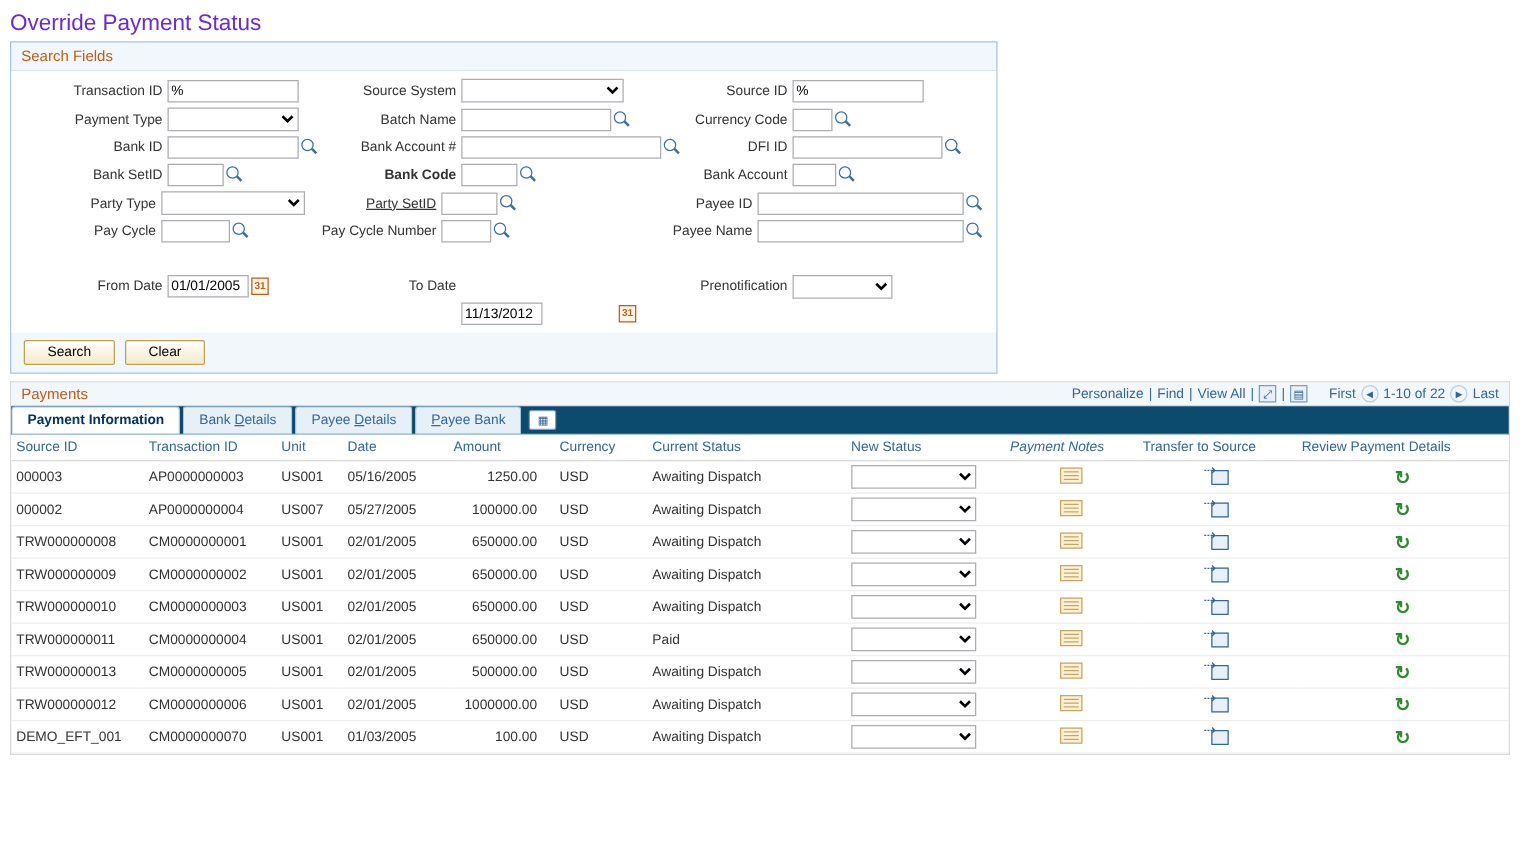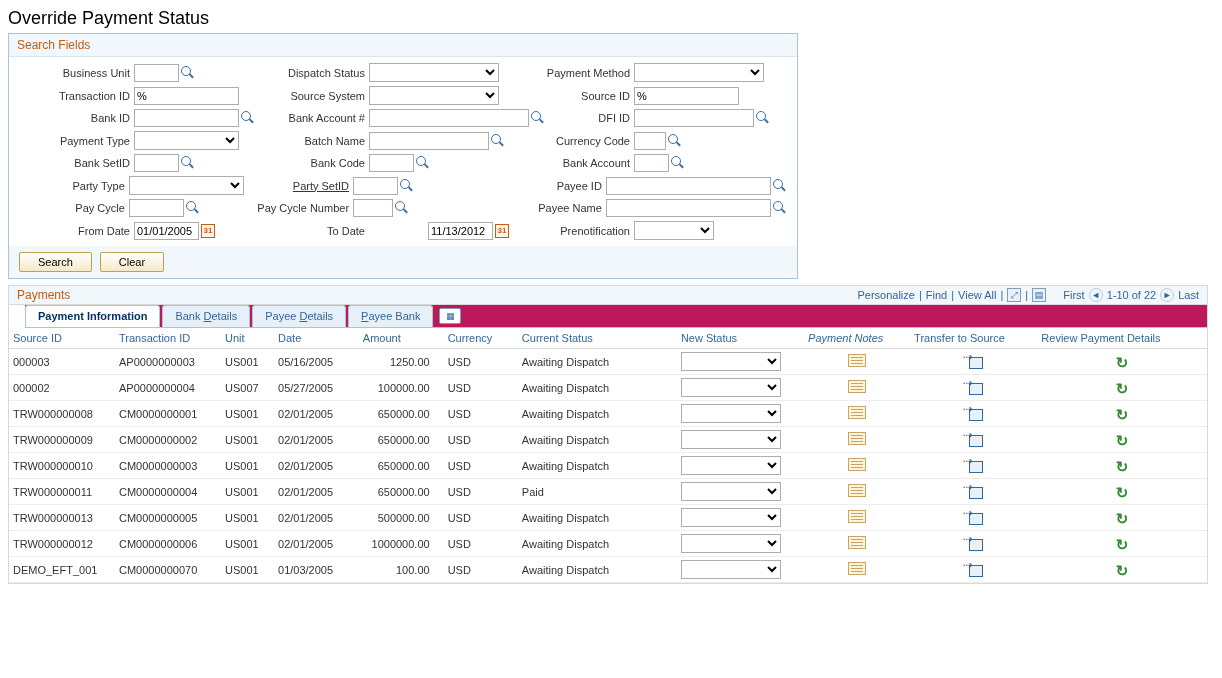--- a/index.html
+++ b/index.html
@@ -6,21 +6,21 @@
   body {
     margin: 0;
     padding: 8px;
     font-family: Arial, sans-serif;
     font-size: 11px;
     color: #333;
     background: #fff;
   }
   .page-title {
     font-size: 18px;
-    color: #000000;
+    color: #6d28d9;
     margin: 0 0 4px 0;
     font-weight: normal;
   }
   .panel {
     border: 1px solid #a8c5de;
     background: #f2f7fb;
     margin-bottom: 6px;
     width: 790px;
   }
   .panel-header {
@@ -111,21 +111,21 @@
   .nav-first, .nav-last, .nav-prev, .nav-next { color:#336699; cursor:pointer; }
   .arrow-btn {
     display:inline-block; width:14px; height:14px; border:1px solid #b8cde0; border-radius:50%;
     background:#eef5fb; text-align:center; line-height:12px; font-size:9px; color:#336699; cursor:pointer;
   }
   .mini-icon {
     display:inline-block; width:14px;height:14px; border:1px solid #7a9ec2; background:#e8f0fa;
     font-size:9px; text-align:center; line-height:12px; color:#336699; cursor:pointer;
   }
 
-  .tabs { display:flex; background:#be185d; border-bottom:1px solid #a8c5de; padding:0;margin-left:16px; }
+  .tabs { display:flex; background:#0c4a6e; border-bottom:1px solid #a8c5de; padding:0; }
   .tab {
     padding: 4px 12px; font-size:11px; color:#336699; cursor:pointer;
     border:1px solid #a8c5de; border-bottom:none; margin-right:2px;
     background:#e8f0f7; border-radius:3px 3px 0 0;
   }
   .tab.active { background:#fff; font-weight:bold; color:#003366; }
   .tab .u { text-decoration: underline; }
   .show-all-icon {
     display:inline-block; width:22px; height:16px; border:1px solid #7a9ec2;
     background:#fff; margin:3px 4px; cursor:pointer; border-radius:2px;
@@ -174,93 +174,78 @@
 </head>
 <body>
 
 <h1 class="page-title">Override Payment Status</h1>
 
 <div class="panel">
   <div class="panel-header">Search Fields</div>
   <div class="panel-body">
     <div class="search-grid">
 
-      <div class="search-row">
-        <div class="cell lbl label-align" style="width:115px;">Business Unit</div>
-        <div class="cell" style="width:125px; justify-content:flex-start;">
-          <input type="text" style="width: 45px;" value="">
-          <span class="lookup-icon"></span>
-        </div>
-        <div class="cell lbl label-align" style="width:110px;">Dispatch Status</div>
-        <div class="cell" style="width:140px; justify-content:flex-start;">
-          <select style="width:130px;"><option></option></select>
-        </div>
-        <div class="cell lbl label-align" style="width:125px;">Payment Method</div>
-        <div class="cell" style="width:150px; justify-content:flex-start;">
-          <select style="width:130px;"><option></option></select>
-        </div>
-      </div>
 
       <div class="search-row">
         <div class="cell lbl label-align" style="width:115px;">Transaction ID</div>
         <div class="cell" style="width:125px; justify-content:flex-start;">
           <input type="text" style="width: 105px;" value="%">
         </div>
         <div class="cell lbl label-align" style="width:110px;text-align:center;">Source System</div>
         <div class="cell" style="width:140px; justify-content:flex-start;">
           <select style="width:130px;"><option></option></select>
         </div>
         <div class="cell lbl label-align" style="width:125px;">Source ID</div>
         <div class="cell" style="width:150px; justify-content:flex-start;">
           <input type="text" style="width: 105px;" value="%">
         </div>
       </div>
 
       <div class="search-row">
+        <div class="cell lbl label-align" style="width:115px;">Payment Type</div>
+        <div class="cell" style="width:125px; justify-content:flex-start;">
+          <select style="width:105px;"><option></option></select>
+        </div>
+        <div class="cell lbl label-align" style="width:110px;">Batch Name</div>
+        <div class="cell" style="width:140px; justify-content:flex-start;">
+          <input type="text" style="width: 120px;">
+          <span class="lookup-icon"></span>
+        </div>
+        <div class="cell lbl label-align" style="width:125px;">Currency Code</div>
+        <div class="cell" style="width:150px; justify-content:flex-start;">
+          <input type="text" style="width: 32px;">
+          <span class="lookup-icon"></span>
+        </div>
+      </div>
+
+      <div class="search-row">
         <div class="cell lbl label-align" style="width:115px;">Bank ID</div>
         <div class="cell" style="width:125px; justify-content:flex-start;">
           <input type="text" style="width: 105px;">
           <span class="lookup-icon"></span>
         </div>
         <div class="cell lbl label-align" style="width:110px;">Bank Account #</div>
         <div class="cell" style="width:200px; justify-content:flex-start;">
           <input type="text" style="width: 160px;">
           <span class="lookup-icon"></span>
         </div>
         <div class="cell lbl label-align" style="width:65px;">DFI ID</div>
         <div class="cell" style="width:150px; justify-content:flex-start;">
           <input type="text" style="width: 120px;">
           <span class="lookup-icon"></span>
         </div>
       </div>
 
       <div class="search-row">
-        <div class="cell lbl label-align" style="width:115px;">Payment Type</div>
-        <div class="cell" style="width:125px; justify-content:flex-start;">
-          <select style="width:105px;"><option></option></select>
-        </div>
-        <div class="cell lbl label-align" style="width:110px;">Batch Name</div>
-        <div class="cell" style="width:140px; justify-content:flex-start;">
-          <input type="text" style="width: 120px;">
-          <span class="lookup-icon"></span>
-        </div>
-        <div class="cell lbl label-align" style="width:125px;">Currency Code</div>
-        <div class="cell" style="width:150px; justify-content:flex-start;">
-          <input type="text" style="width: 32px;">
-          <span class="lookup-icon"></span>
-        </div>
-      </div>
-
-      <div class="search-row">
         <div class="cell lbl label-align" style="width:115px;">Bank SetID</div>
         <div class="cell" style="width:125px; justify-content:flex-start;">
           <input type="text" style="width: 45px;">
           <span class="lookup-icon"></span>
         </div>
-        <div class="cell lbl label-align" style="width:110px;">Bank Code</div>
+        <div class="cell lbl label-align" style="width:110px;font-weight:bold;">Bank Code</div>
         <div class="cell" style="width:140px; justify-content:flex-start;">
           <input type="text" style="width: 45px;">
           <span class="lookup-icon"></span>
         </div>
         <div class="cell lbl label-align" style="width:125px;">Bank Account</div>
         <div class="cell" style="width:150px; justify-content:flex-start;">
           <input type="text" style="width: 35px;">
           <span class="lookup-icon"></span>
         </div>
       </div>
@@ -300,21 +285,21 @@
         </div>
       </div>
 
       <div class="search-row">
         <div class="cell lbl label-align" style="width:115px;">From Date</div>
         <div class="cell" style="width:125px; justify-content:flex-start;">
           <input type="text" style="width: 65px;" value="01/01/2005">
           <span class="date-icon">31</span>
         </div>
         <div class="cell lbl label-align" style="width:110px;">To Date</div>
-        <div class="cell" style="width:140px; justify-content:flex-end;">
+        <div class="cell" style="width:140px; justify-content:space-between;margin-top:44px;">
           <input type="text" style="width: 65px;" value="11/13/2012">
           <span class="date-icon">31</span>
         </div>
         <div class="cell lbl label-align" style="width:125px;">Prenotification</div>
         <div class="cell" style="width:150px; justify-content:flex-start;">
           <select style="width:80px;"><option></option></select>
         </div>
       </div>
 
     </div>

